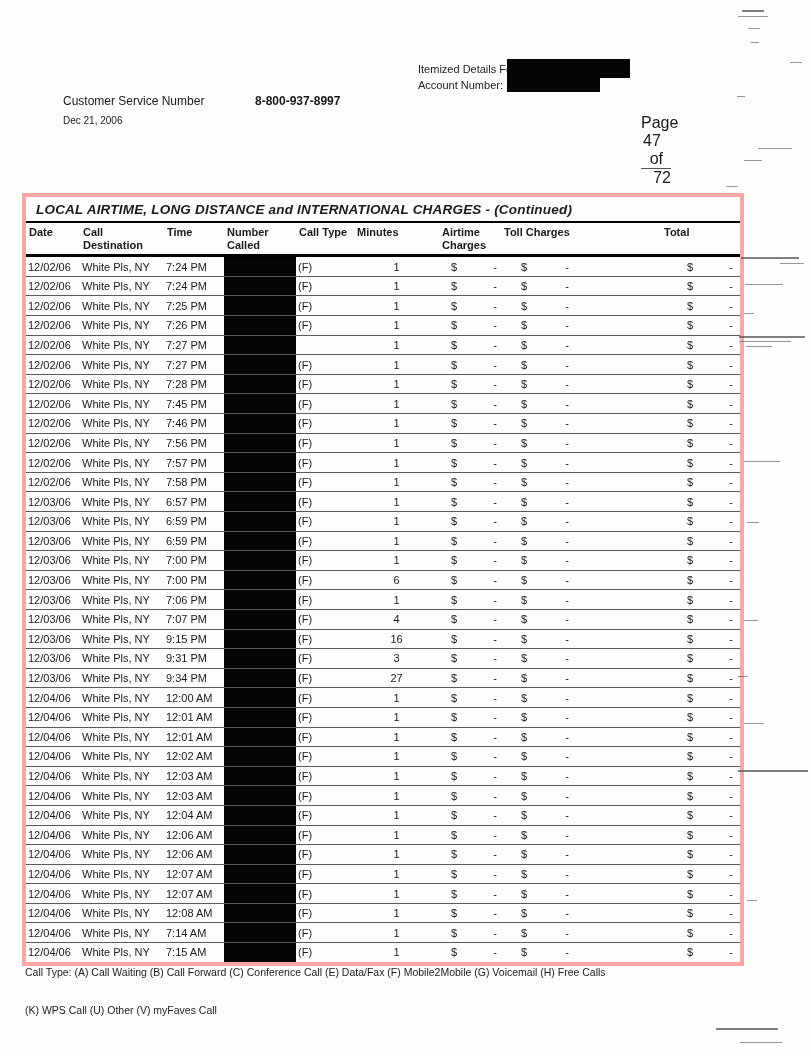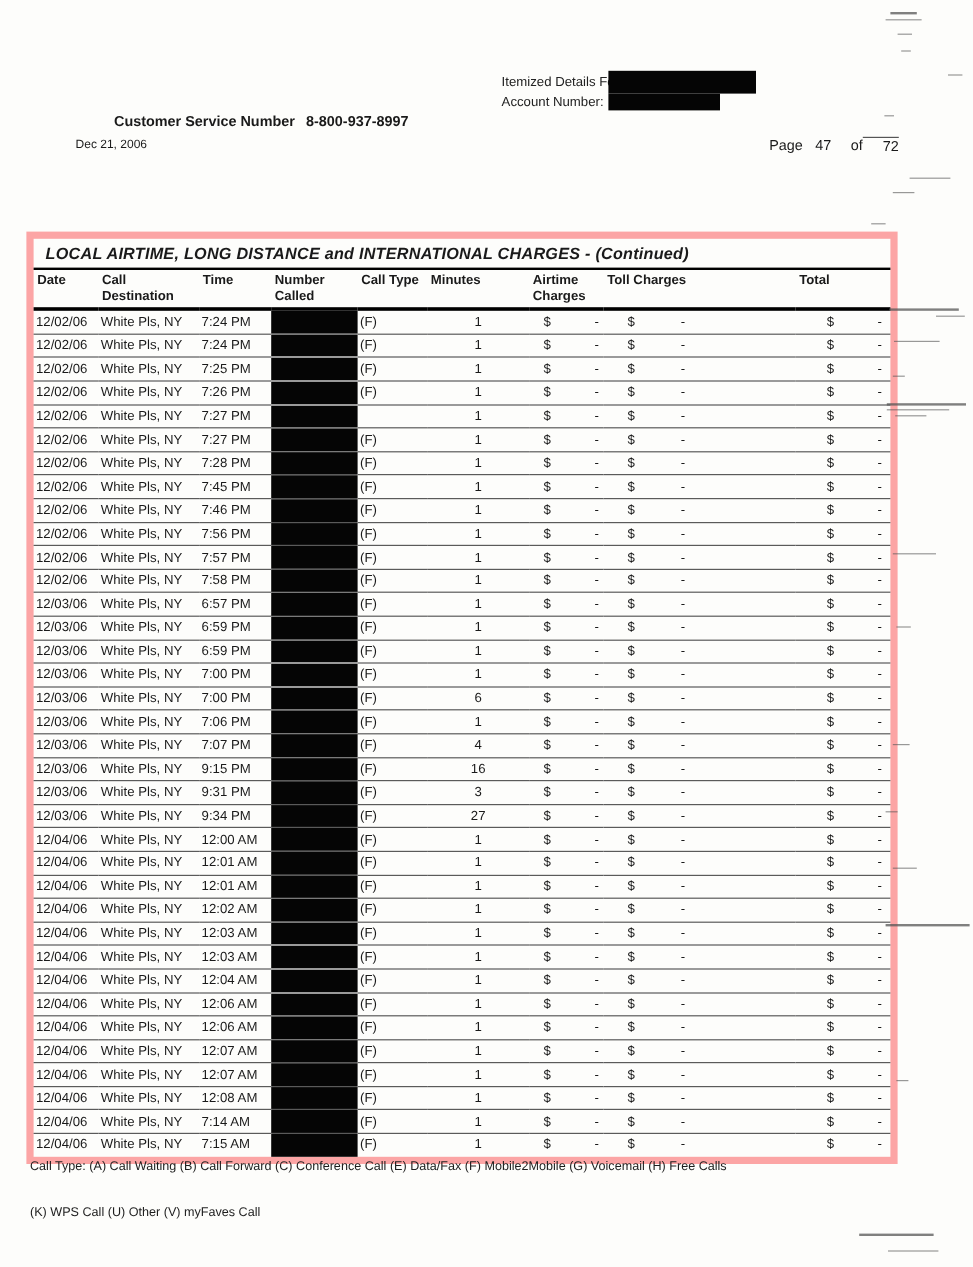--- a/index.html
+++ b/index.html
@@ -9,34 +9,34 @@
     font-family:"Liberation Sans", sans-serif;
     color:#1a1a1a;
     position:relative;
     overflow:hidden;
   }
   .page { position:absolute; inset:0; background:#fdfdfb; }
 
   
   .hdr-label { position:absolute; font-size:11px; color:#222; }
   .redact { position:absolute; background:#050505; }
-  .cs-line { position:absolute; left:63px; top:94px; font-size:12px; font-weight:bold;margin-left:32px; }
+  .cs-line { position:absolute; left:63px; top:94px; font-size:12px; font-weight:normal; }
   .cs-num  { position:absolute; left:255px; top:94px; font-size:12px; font-weight:bold; }
   .stmt-date { position:absolute; left:63px; top:115px; font-size:10px; }
-  .page-ind { position:absolute; left:641px; top:114px; font-size:12px; display:flex; gap:0; }
+  .page-ind { position:absolute; left:641px; top:114px; font-size:16px; display:flex; gap:0;flex-direction:column; }
   .page-ind span { display:inline-block; }
   .page-ind .pl { width:34px; }
   .page-ind .pc { width:22px; text-align:center; }
   .page-ind .po { width:22px; text-align:right; }
   .page-ind .pt { width:30px; text-align:right; border-top:1px solid #555; }
 
   
   .bill-table-wrap {
     position:absolute; left:22px; top:193px; width:714px;
-    border:6px solid #fca5a5;
+    border:4px solid #fca5a5;
     background:#fdfdfb;
   }
   .table-title {
     font-style:italic; font-weight:bold; font-size:13.5px;
     padding:5px 10px 4px 10px;
     border-bottom:2px solid #000;
     letter-spacing:0.2px;
   }
   table.calls { width:100%; border-collapse:collapse; table-layout:fixed; font-size:11px;padding-left:27px; }
   table.calls th {

